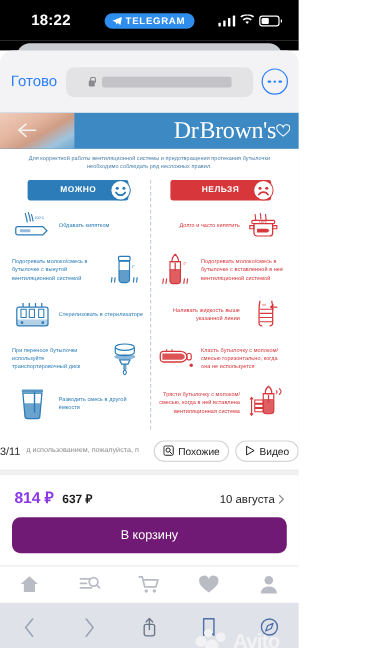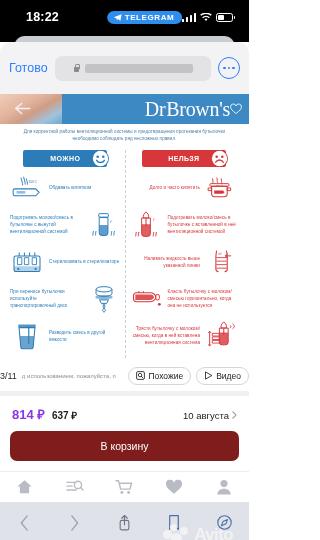--- a/index.html
+++ b/index.html
@@ -16,21 +16,21 @@
     display:flex; align-items:center; position:relative;
   }
   .sb-time {
     font-size:12.5px; font-weight:700; letter-spacing:.2px;
     margin-left:26px; width:40px;
   }
   .tg-pill {
     position:absolute; left:50%; transform:translateX(-50%);
     background:#2f8ded; color:#fff; border-radius:9px;
     padding:2px 8px 2px 6px; display:flex; align-items:center; gap:3px;
-    font-size:8px; font-weight:700; letter-spacing:.6px;margin-left:20px;
+    font-size:8px; font-weight:700; letter-spacing:.6px;
   }
   .tg-pill svg { display:block; }
   .sb-right {
     position:absolute; right:16px; display:flex; align-items:center; gap:4px;
   }
   .bars { display:flex; align-items:flex-end; gap:1.5px; height:9px; }
   .bars i { width:2.5px; background:#fff; border-radius:.5px; display:block; }
   .bars i:nth-child(1){height:3px}.bars i:nth-child(2){height:5px}
   .bars i:nth-child(3){height:7px}.bars i:nth-child(4){height:9px}
   .batt {
@@ -165,21 +165,21 @@
   .price-old { font-size:10px; font-weight:700; color:#1c1c1e; }
   .delivery {
     margin-left:auto; font-size:9.5px; color:#1c1c1e;
     display:flex; align-items:center; gap:3px;
   }
   .chev { width:5px; height:8px; }
   .chev svg { display:block; }
 
   .cartwrap { padding:0 10px 10px; }
   .cartbtn {
-    height:30px; background:#7f1d1d; border-radius:7px;
+    height:30px; background:#701a75; border-radius:7px;
     display:flex; align-items:center; justify-content:center;
     color:#fff; font-size:10.5px; font-weight:400; border:none; width:100%;
   }
 
   
   .tabbar {
     display:flex; align-items:center; justify-content:space-around;
     height:31px; background:#fff; border-top:1px solid #ececee;
   }
   .tabbar .tb { width:18px; height:18px; display:flex; align-items:center; justify-content:center; }

